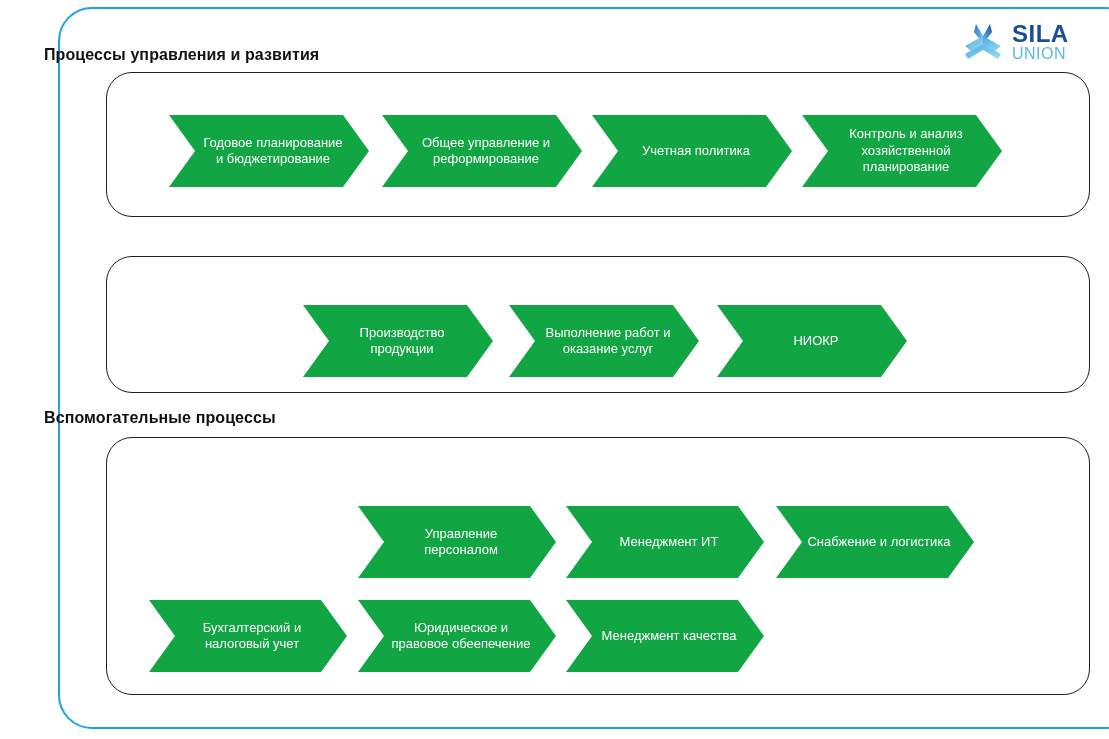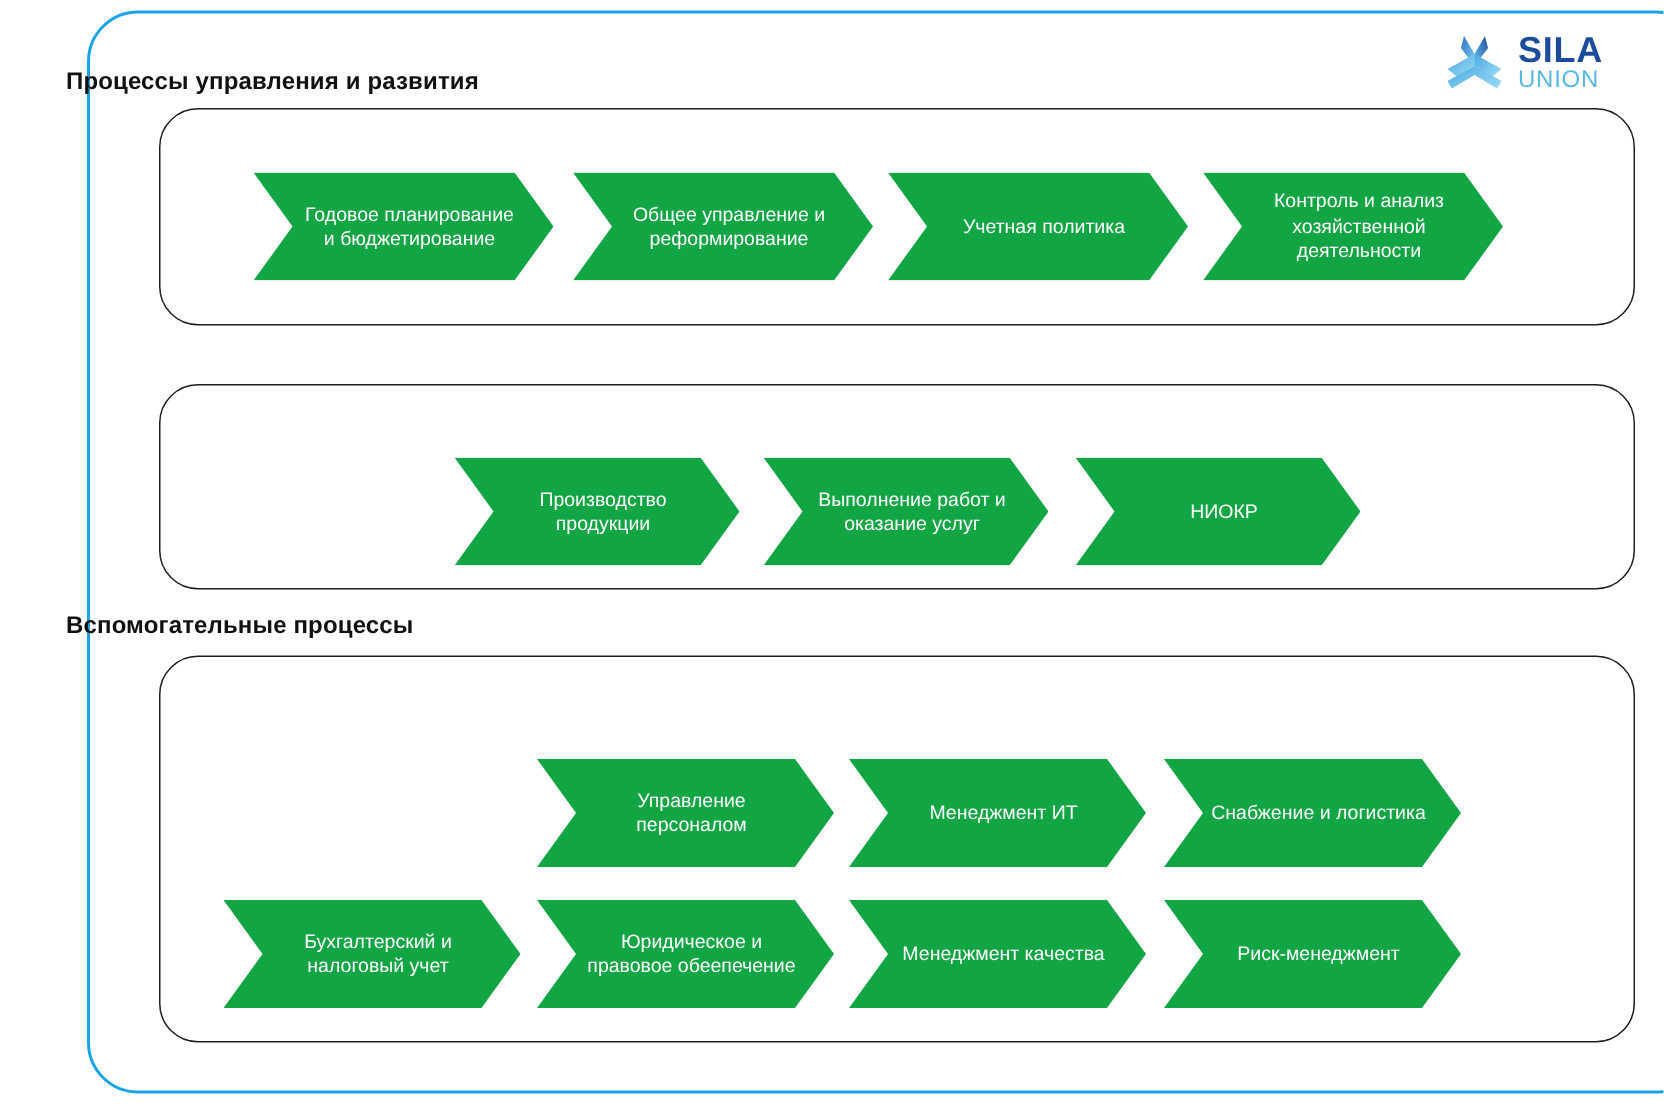--- a/index.html
+++ b/index.html
@@ -176,21 +176,21 @@
   <div class="chev r1 c1">
       <span>Годовое планирование и бюджетирование</span>
     </div>
   <div class="chev r1 c2">
       <span>Общее управление и реформирование</span>
     </div>
   <div class="chev r1 c3">
       <span>Учетная политика</span>
     </div>
   <div class="chev r1 c4">
-      <span>Контроль и анализ хозяйственной деятельности</span>
+      <span>Контроль и анализ хозяйственной планирование</span>
     </div>
 
   <div class="band band-2"></div>
   <div class="chev r2 c1">
       <span>Производство продукции</span>
     </div>
   <div class="chev r2 c2">
       <span>Выполнение работ и оказание услуг</span>
     </div>
   <div class="chev r2 c3">
@@ -210,17 +210,14 @@
     </div>
   <div class="chev r4 c1">
       <span>Бухгалтерский и налоговый учет</span>
     </div>
   <div class="chev r4 c2">
       <span>Юридическое и правовое обеепечение</span>
     </div>
   <div class="chev r4 c3">
       <span>Менеджмент качества</span>
     </div>
-  <div class="chev r4 c4">
-      <span>Риск-менеджмент</span>
-    </div>
 
 </div>
 
 </body></html>

